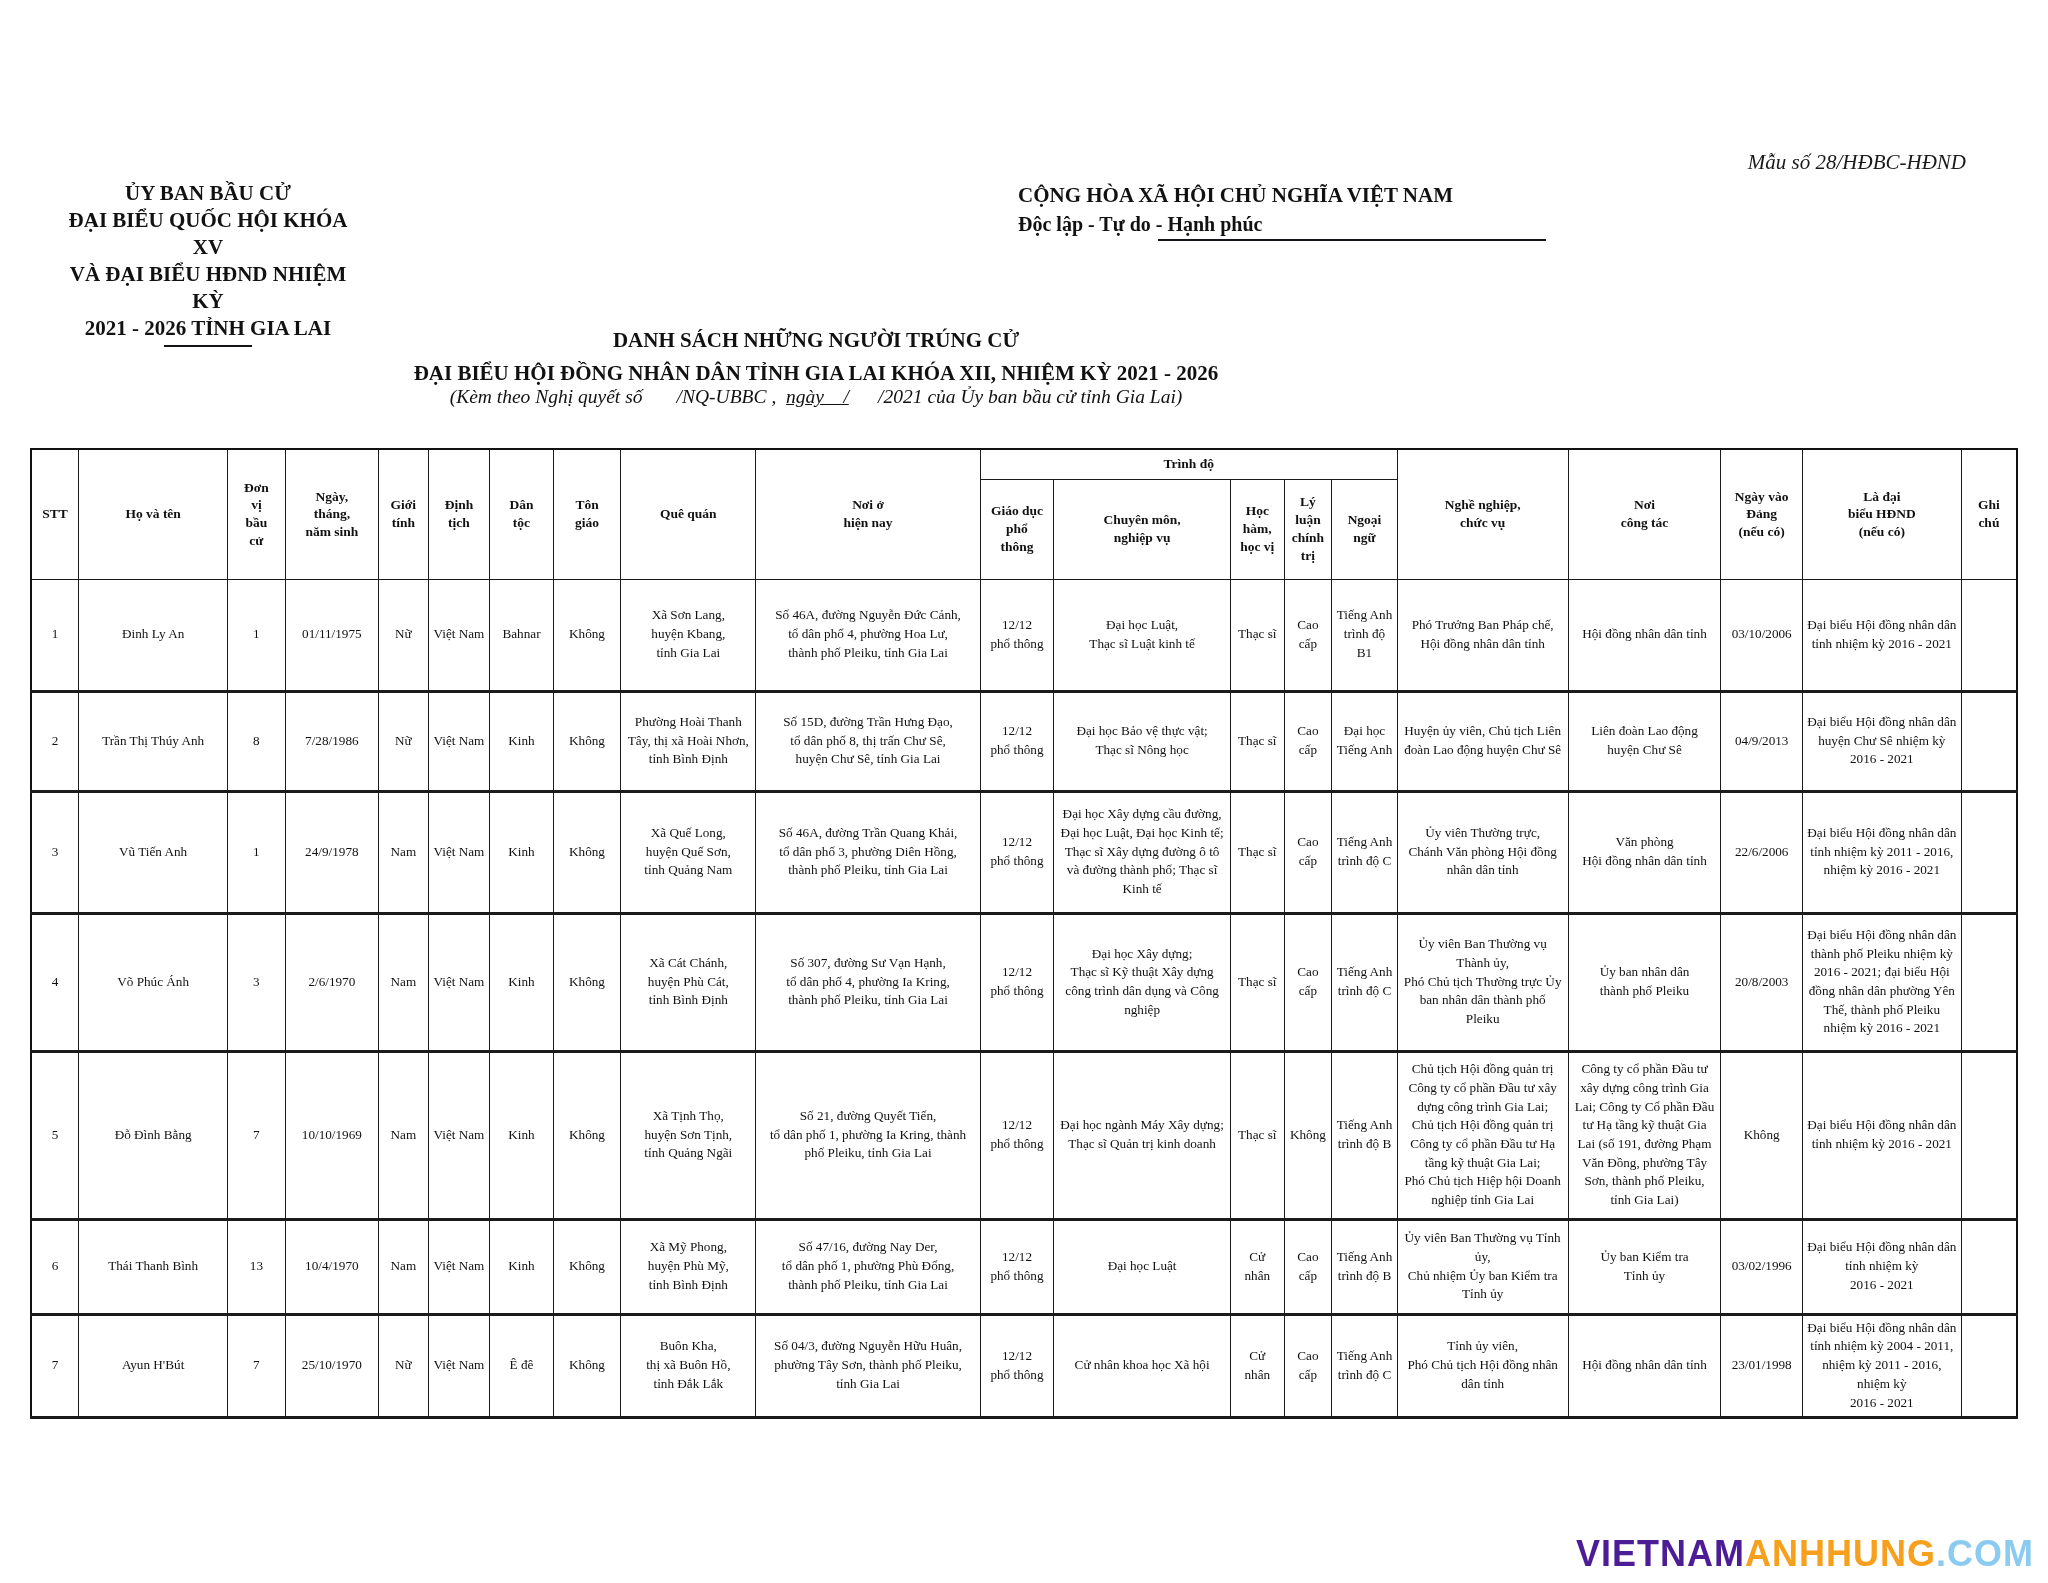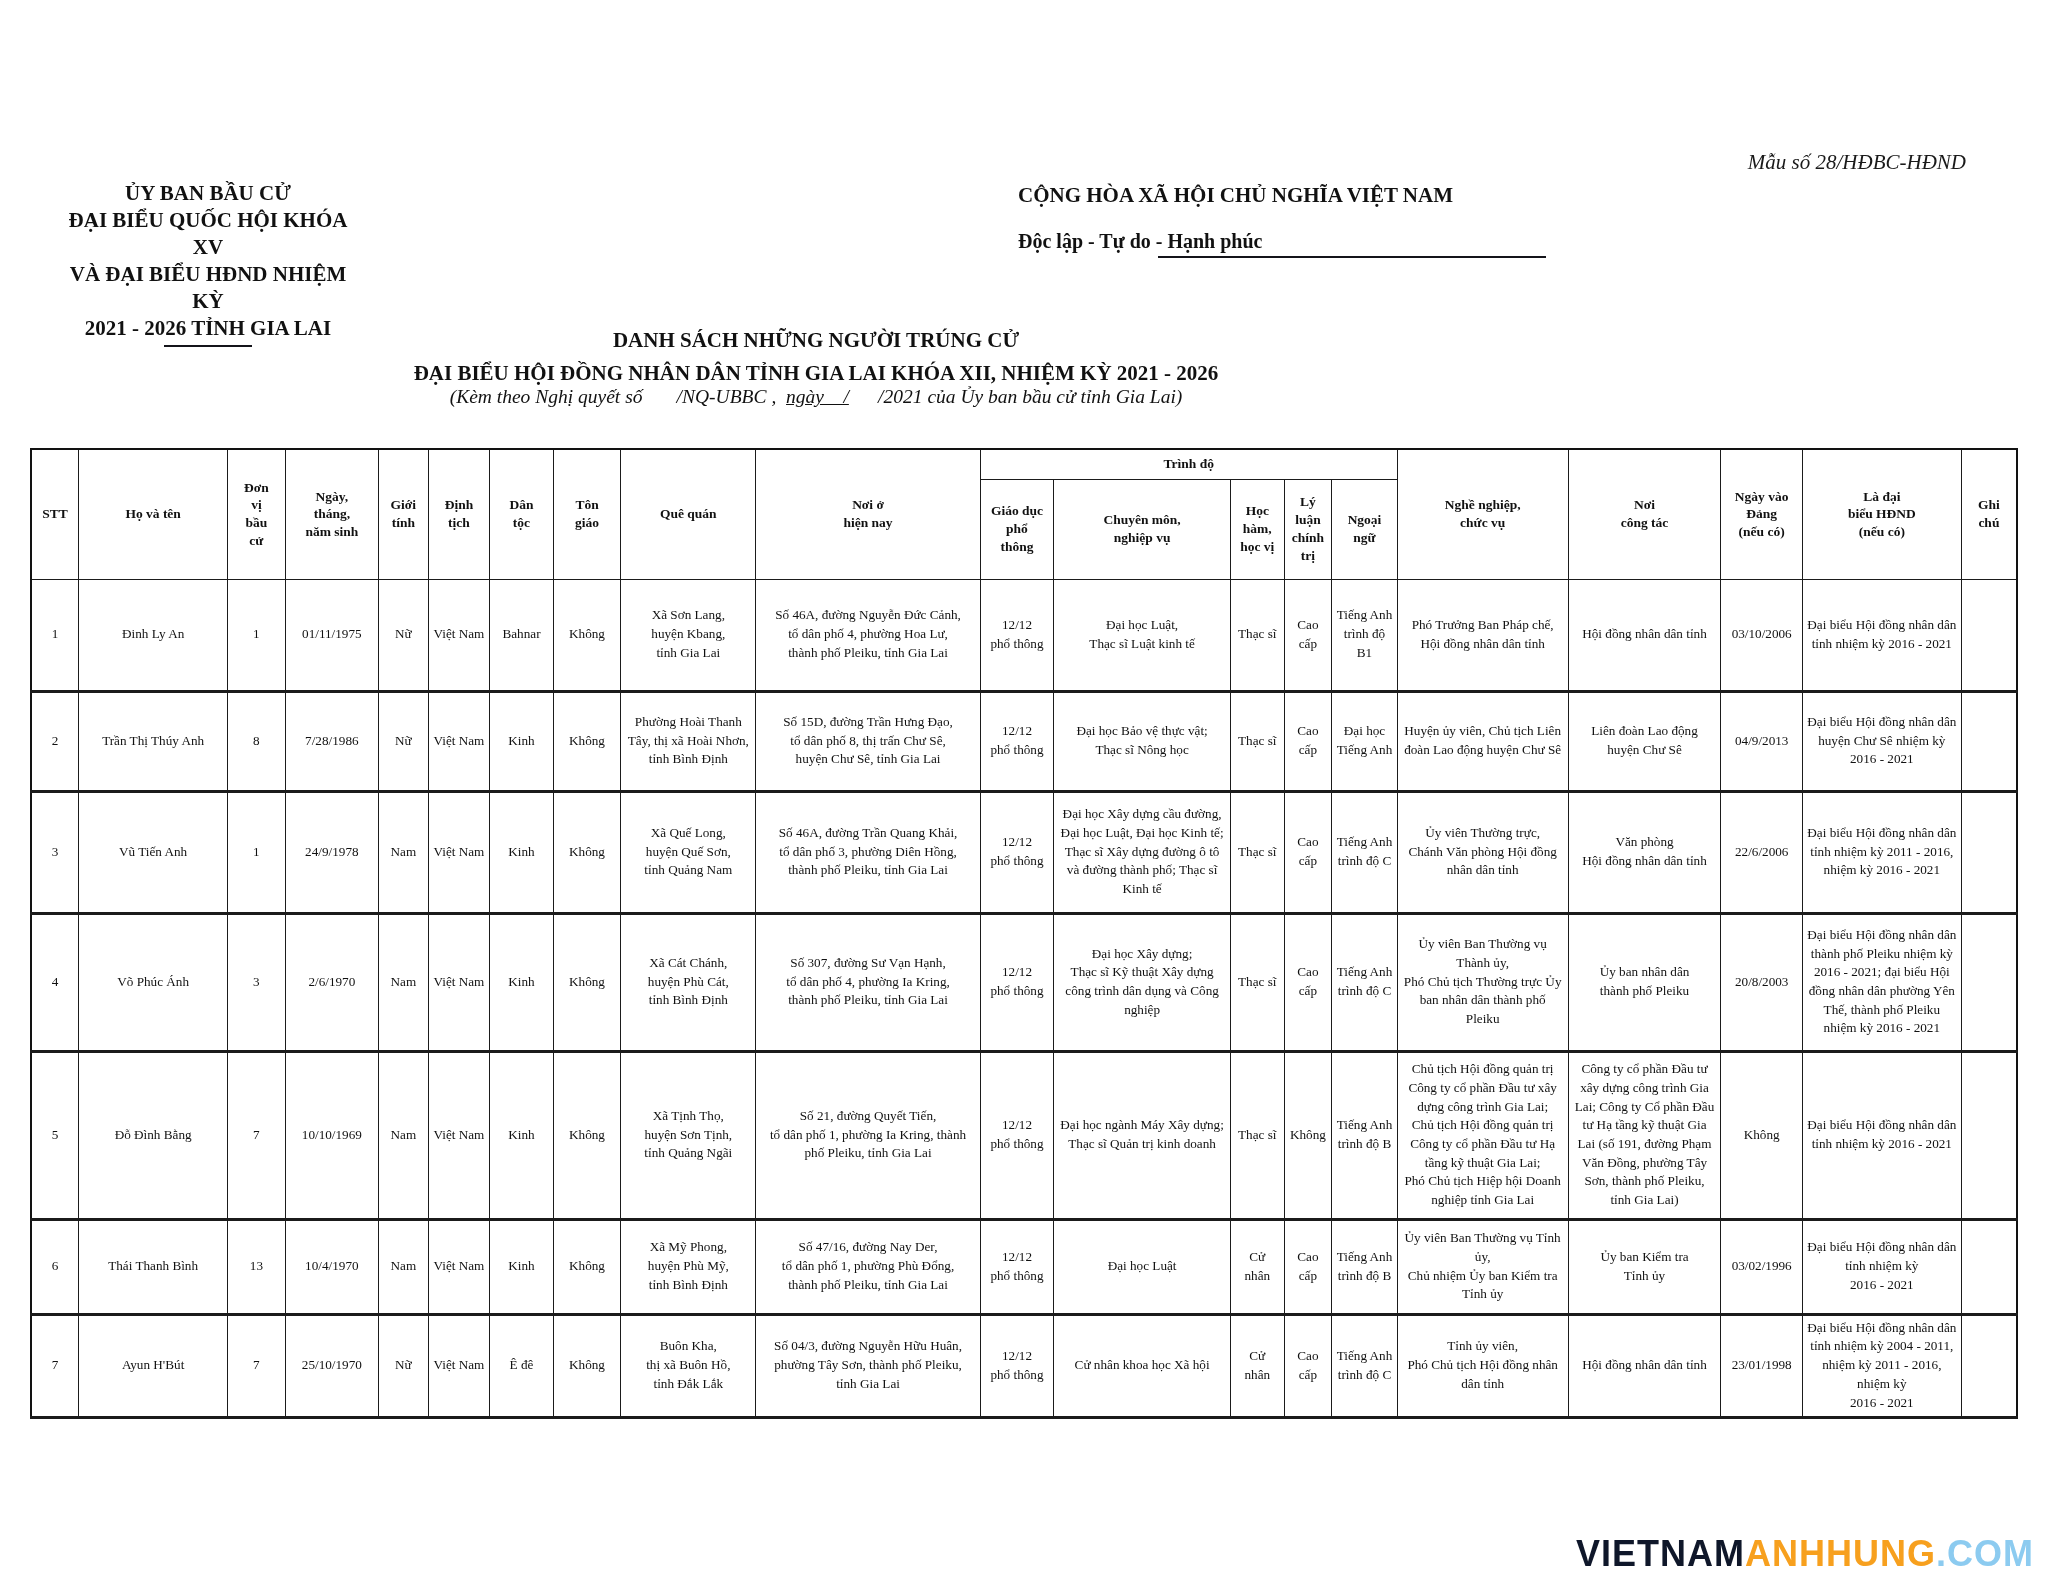--- a/index.html
+++ b/index.html
@@ -10,21 +10,21 @@
   .page { position:relative; width:2048px; height:1583px; background:#fff; overflow:hidden; }
 
   .form-number { position:absolute; top:150px; right:82px; font-style:italic; font-size:21px; color:#1a1a1a; }
 
   .header-left { position:absolute; top:180px; left:52px; width:312px; text-align:center;
                  font-weight:bold; font-size:21px; line-height:27px; }
   .header-left-rule { width:88px; border-top:2px solid #14141a; margin:3px auto 0; }
 
   .header-right { position:absolute; top:183px; left:1018px; width:564px; text-align:left; }
   .header-right .l1 { font-weight:bold; font-size:21px; }
-  .header-right .l2 { font-weight:bold; font-size:20px; margin-top:22px; }
+  .header-right .l2 { font-weight:bold; font-size:20px; margin-top:5px; }
   .header-right-rule { width:388px; border-top:2px solid #14141a; margin:3px 0 0 140px; }
 
   .doc-title { position:absolute; top:328px; left:0; width:1632px; text-align:center; }
   .doc-title .t1 { font-weight:bold; font-size:21px; }
   .doc-title .t2 { font-weight:bold; font-size:21px; margin-top:8px; }
   .doc-title .t3 { font-style:italic; font-size:19.5px; white-space:pre-wrap; }
   .u { text-decoration:underline; }
 
   table.main { position:absolute; top:448px; left:30px; width:1988px;
                border-collapse:collapse; table-layout:fixed; border:2.5px solid #121212; }
@@ -351,16 +351,16 @@
           <td>Hội đồng nhân dân tỉnh</td>
           <td>23/01/1998</td>
           <td>Đại biểu Hội đồng nhân dân tỉnh nhiệm kỳ 2004 - 2011, nhiệm kỳ 2011 - 2016, nhiệm kỳ
 2016 - 2021</td>
           <td></td>
         </tr>
       </tbody>
   </table>
 
   <div class="watermark">
-    <span style="color: #0f172a;">VIETNAM</span><span style="color: rgb(247, 160, 30); text-align: center;">ANHHUNG</span><span style="color: rgb(140, 203, 240);">.COM</span>
+    <span style="color: #4c1d95;">VIETNAM</span><span style="color: rgb(247, 160, 30); text-align: center;">ANHHUNG</span><span style="color: rgb(140, 203, 240);">.COM</span>
   </div>
 
 </div>
 
 </body></html>

